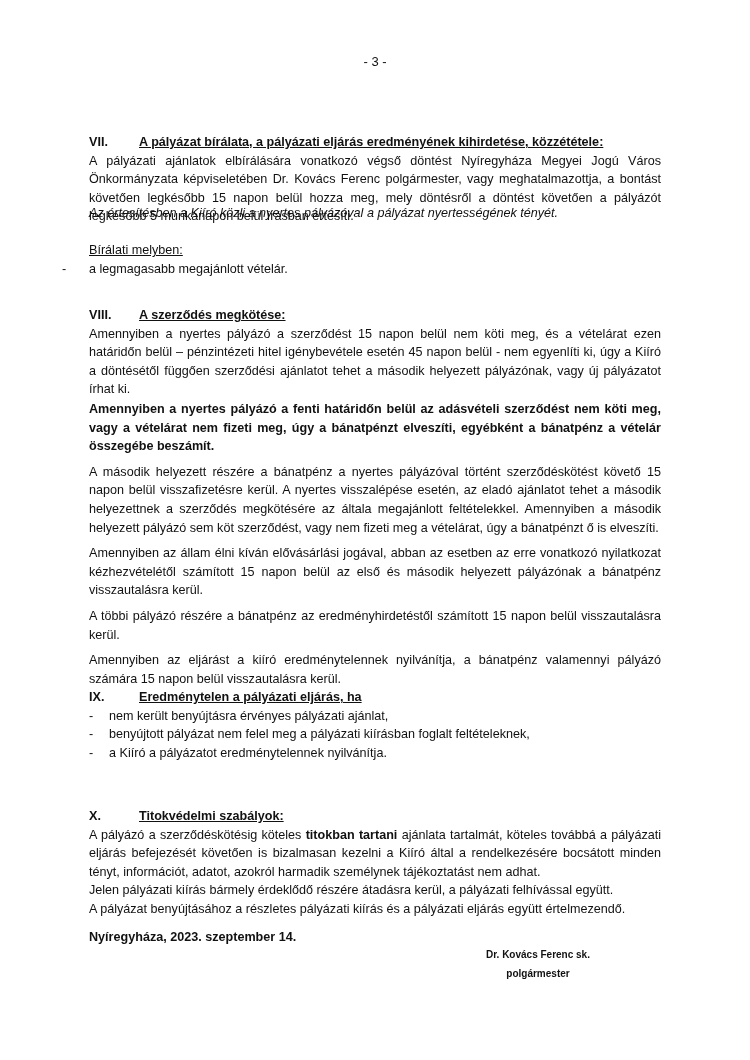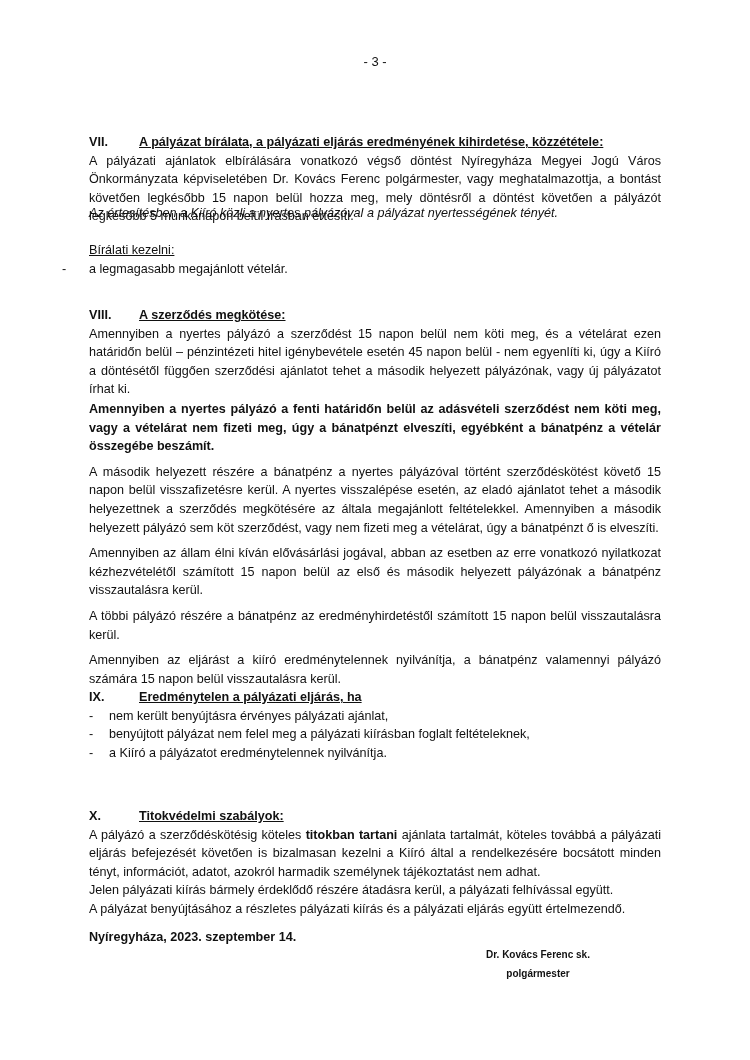--- a/index.html
+++ b/index.html
@@ -30,21 +30,21 @@
       <span class="num">VII.</span><span>A pályázat bírálata, a pályázati eljárás eredményének kihirdetése, közzététele:</span>
     </div>
     <p class="just">A pályázati ajánlatok elbírálására vonatkozó végső döntést Nyíregyháza Megyei Jogú Város Önkormányzata képviseletében Dr. Kovács Ferenc polgármester, vagy meghatalmazottja, a bontást követően legkésőbb 15 napon belül hozza meg, mely döntésről a döntést követően a pályázót legkésőbb 5 munkanapon belül írásban értesíti.</p>
   </div>
 
   <div class="txt" style="top:204px;font-style:italic;">
     <p>Az értesítésben a Kiíró közli a nyertes pályázóval a pályázat nyertességének tényét.</p>
   </div>
 
   <div class="txt" style="top:241px;">
-    <p class="ul">Bírálati kezelni:</p>
+    <p class="ul">Bírálati melyben:</p>
     <p>
       <span class="dash" style="left:-27px;">-</span>
       <span>a legmagasabb megajánlott vételár.</span>
     </p>
   </div>
 
   <div class="txt" style="top:306px;">
     <div class="head">
       <span class="num">VIII.</span><span>A szerződés megkötése:</span>
     </div>

